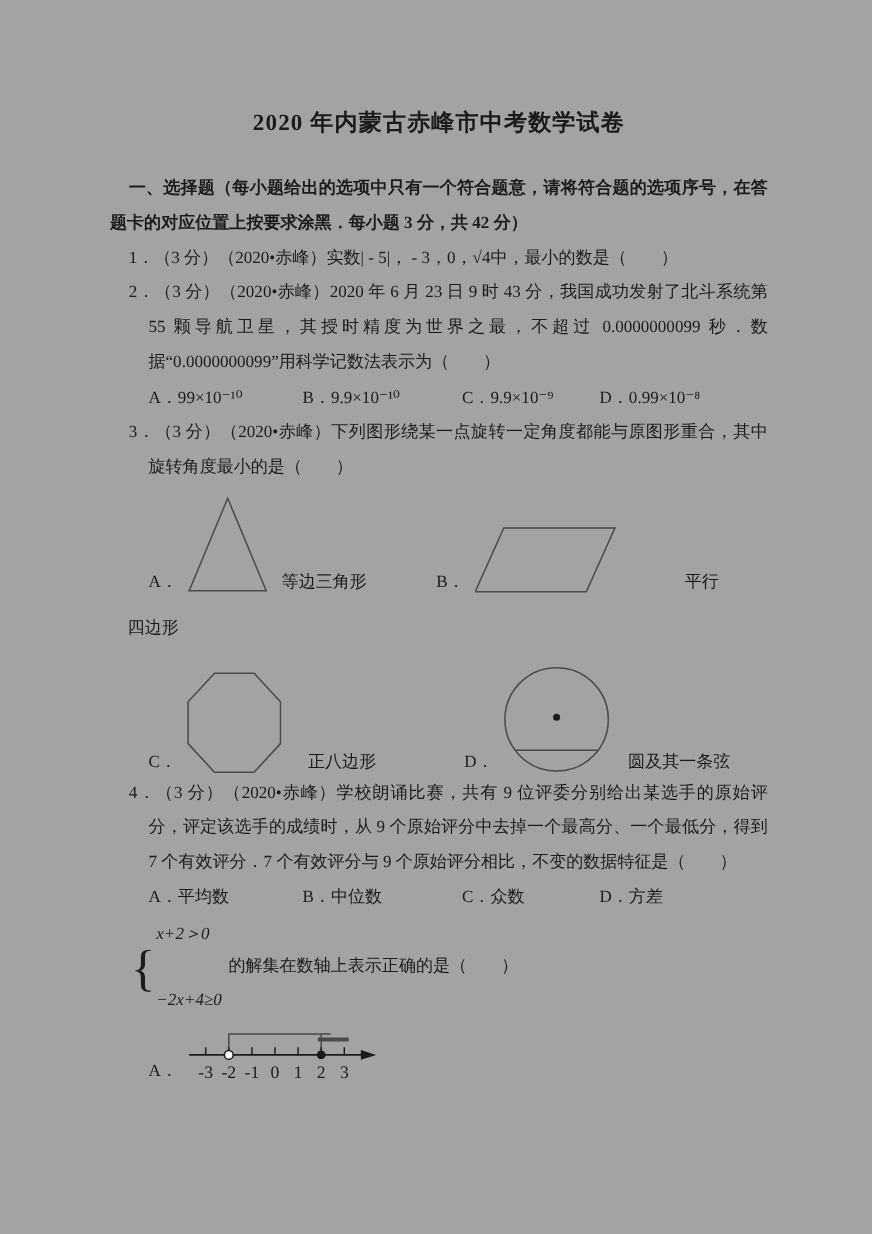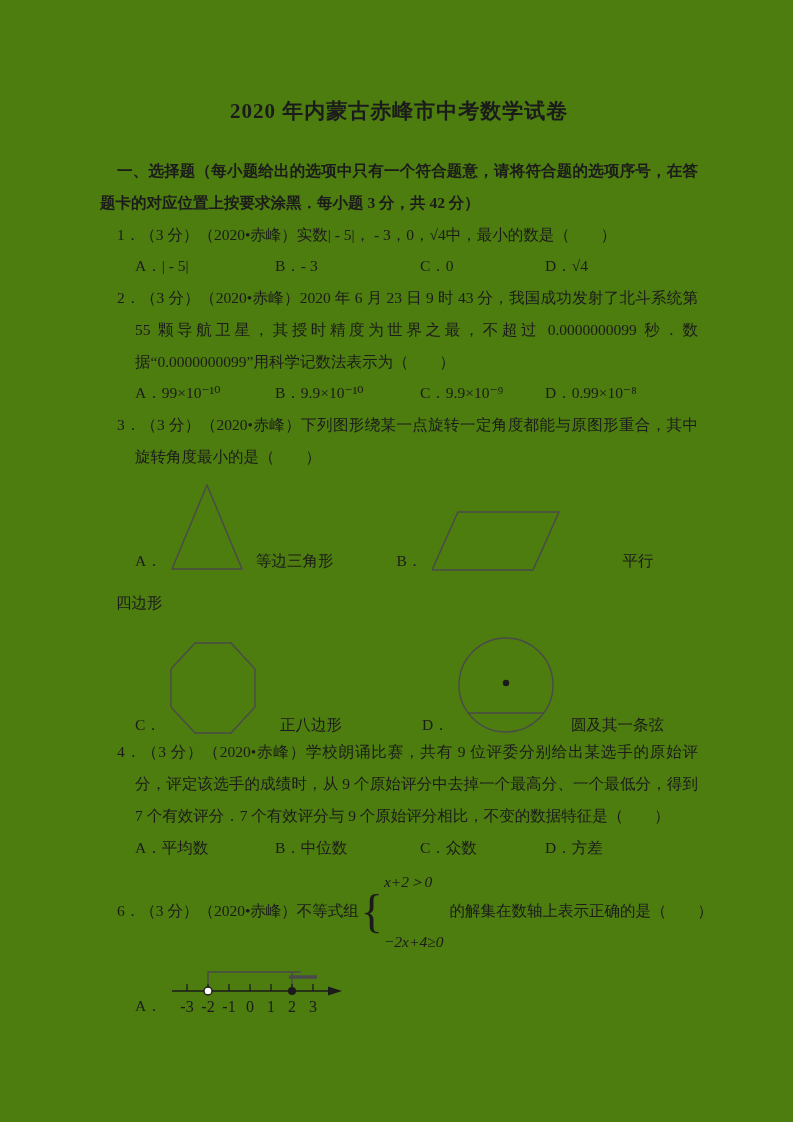--- a/index.html
+++ b/index.html
@@ -1,19 +1,19 @@
 <!DOCTYPE html>
 <html><head>
 <meta charset="utf-8">
 <style>
   html,body { margin:0; padding:0; background:#ffffff; }
   .page {
     width:793px; min-height:1122px; box-sizing:border-box;
     padding:90px 95px 40px 100px;
-    background:#4d7c0f; color:#1b1b1b;
+    background:#a3a3a3; color:#1b1b1b;
     font-family:"Liberation Serif","DejaVu Serif",serif;
     font-size:15.5px; line-height:2.05;
   }
   h1.title { font-size:21px; font-weight:bold; text-align:center; margin:0 0 22px 0; letter-spacing:1px; }
   p.section { font-weight:bold; margin:0; text-indent:17px; text-align:justify; }
   .stem { margin:0 0 0 17px; padding-left:18px; text-indent:-18px; text-align:justify; }
   .options { display:grid; grid-template-columns:140px 145px 125px 1fr; margin-left:35px; }
   .options span { white-space:nowrap; }
   .fig-row { display:flex; align-items:flex-end; margin-left:35px; }
   .row1 { margin-top:6px; height:92px; }
@@ -40,26 +40,20 @@
 <body>
 
 <div class="page">
 
   <h1 class="title">2020 年内蒙古赤峰市中考数学试卷</h1>
 
   <p class="section">一、选择题（每小题给出的选项中只有一个符合题意，请将符合题的选项序号，在答题卡的对应位置上按要求涂黑．每小题 3 分，共 42 分）</p>
 
   <section>
     <p class="stem">1．（3 分）（2020•赤峰）实数| - 5|， - 3，0，√4中，最小的数是（　　）</p>
-    <div class="options">
-      <span>A．| - 5|</span>
-      <span>B．- 3</span>
-      <span>C．0</span>
-      <span>D．√4</span>
-    </div>
   </section>
 
   <section>
     <p class="stem">2．（3 分）（2020•赤峰）2020 年 6 月 23 日 9 时 43 分，我国成功发射了北斗系统第 55 颗导航卫星，其授时精度为世界之最，不超过 0.0000000099 秒．数据“0.0000000099”用科学记数法表示为（　　）</p>
     <div class="options">
       <span>A．99×10⁻¹⁰</span>
       <span>B．9.9×10⁻¹⁰</span>
       <span>C．9.9×10⁻⁹</span>
       <span>D．0.99×10⁻⁸</span>
     </div>
@@ -104,21 +98,20 @@
       <span>A．平均数</span>
       <span>B．中位数</span>
       <span>C．众数</span>
       <span>D．方差</span>
     </div>
   </section>
 
 
   <section>
     <div class="q6stem">
-      <span>6．（3 分）（2020•赤峰）不等式组</span>
       <span class="brace">{</span>
       <span class="system">
         <span>x+2＞0</span>
         <span>−2x+4≥0</span>
       </span>
       <span>的解集在数轴上表示正确的是（　　）</span>
     </div>
 
     <div class="q6opt">
       <span class="fig-letter">A．</span>

